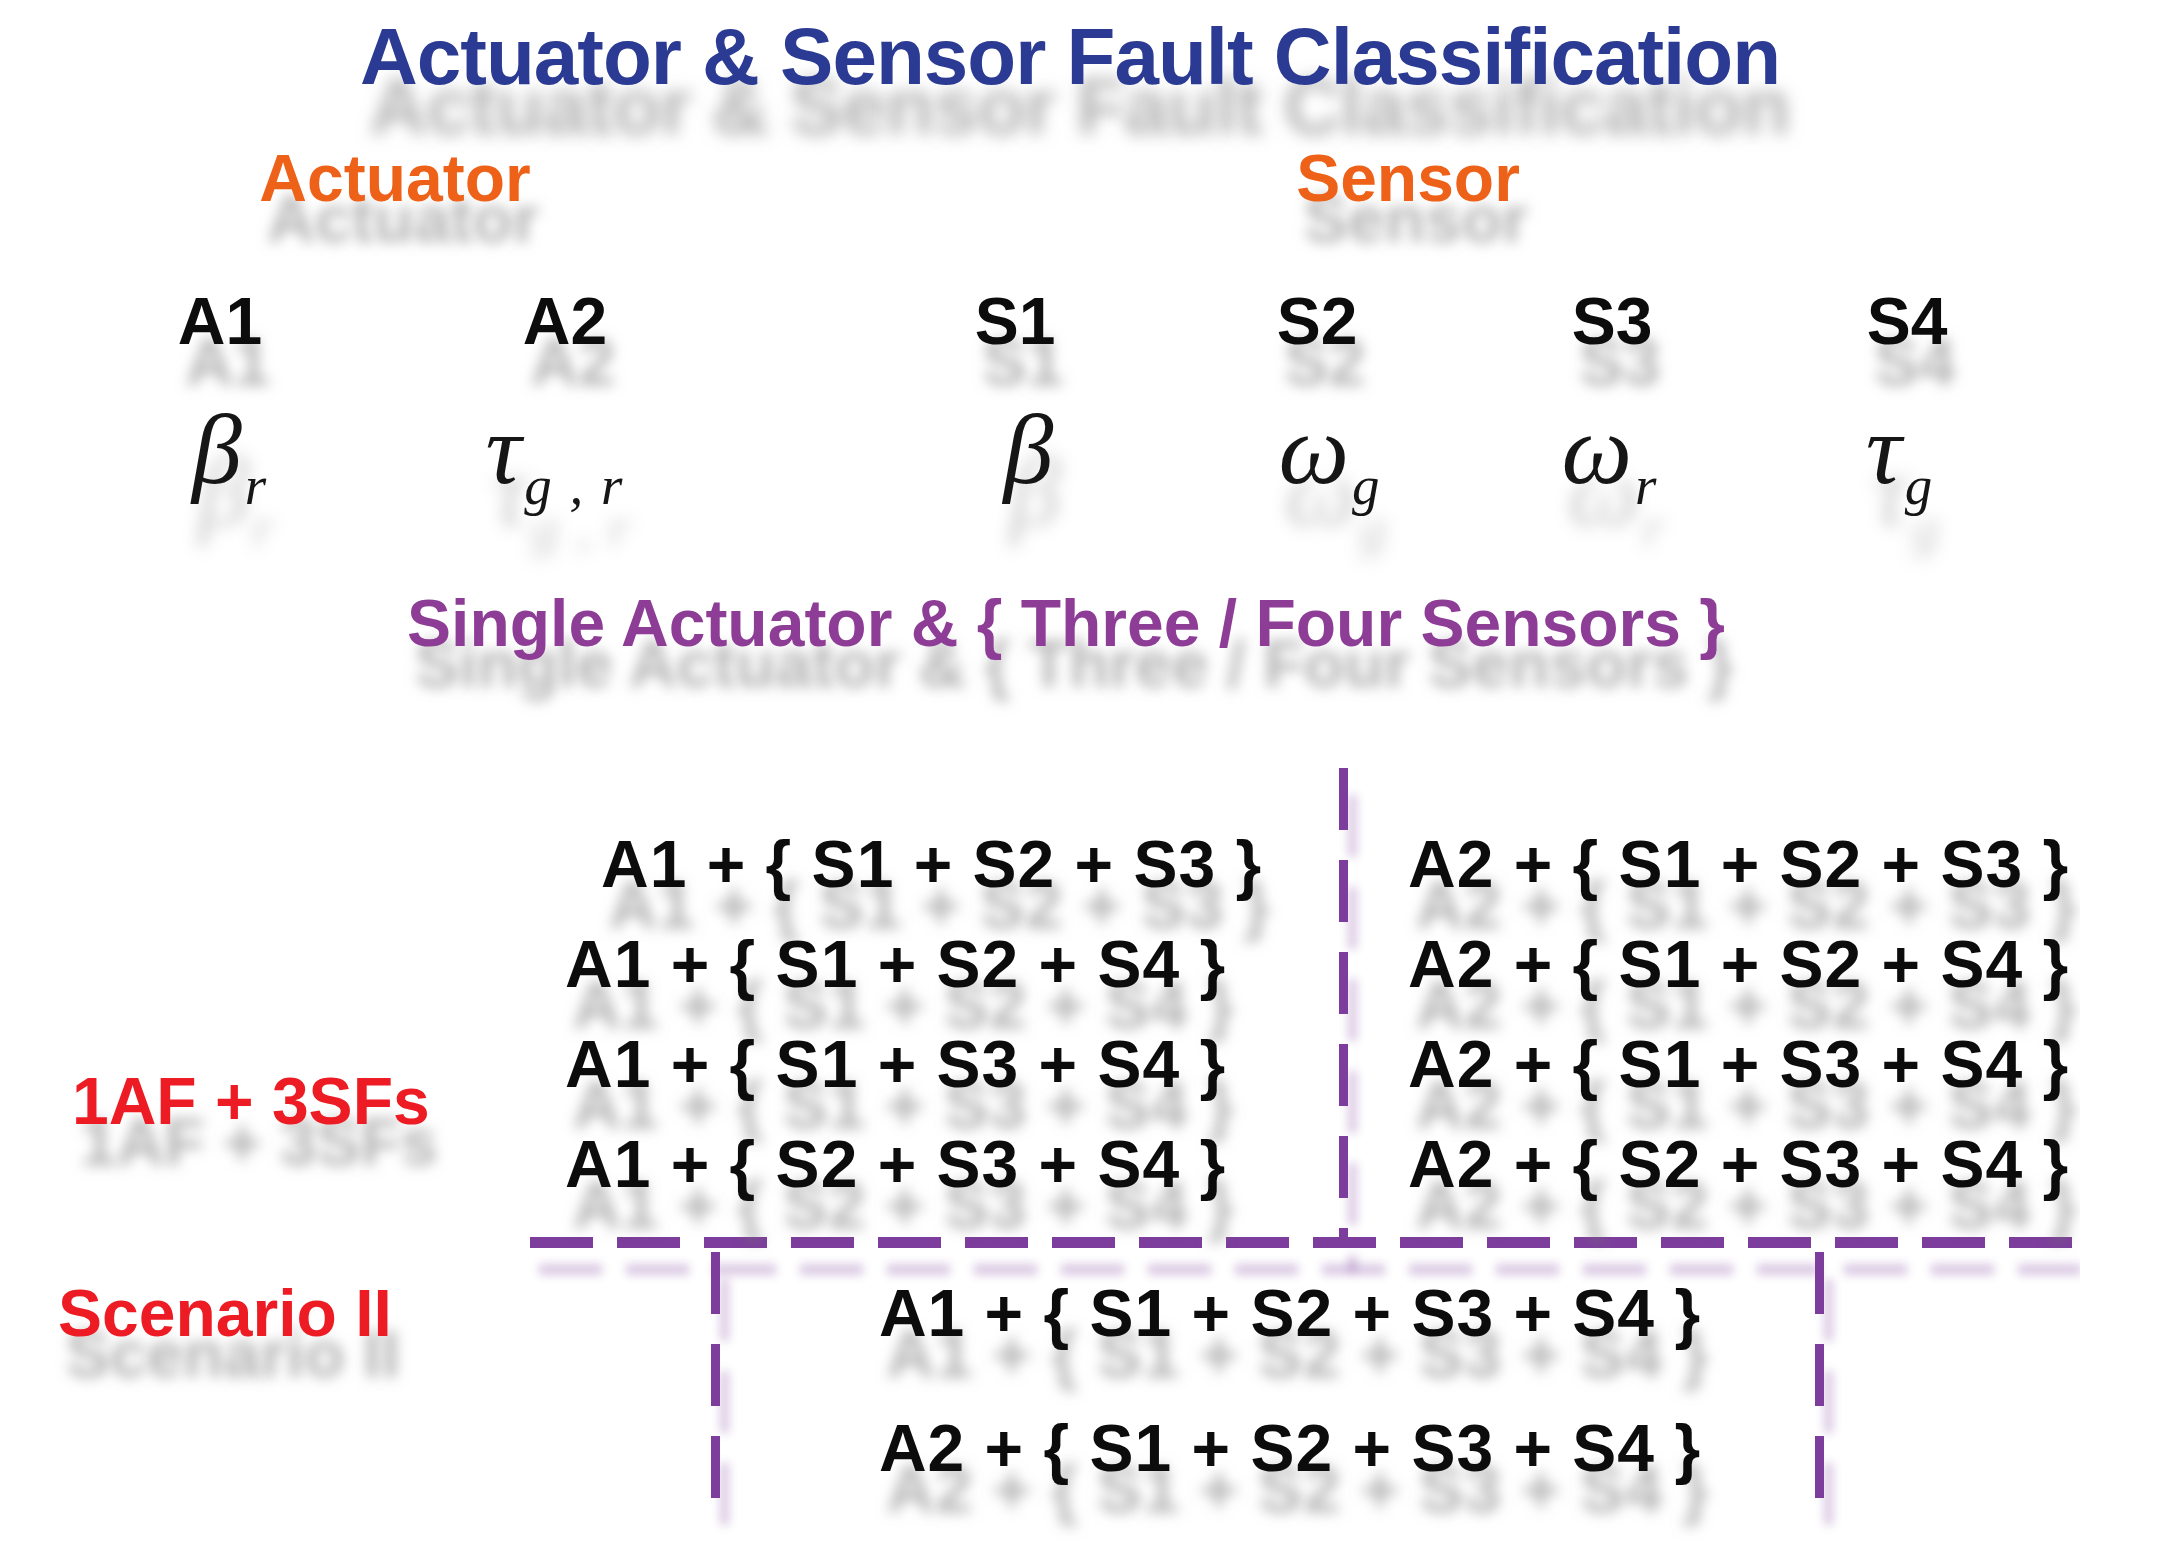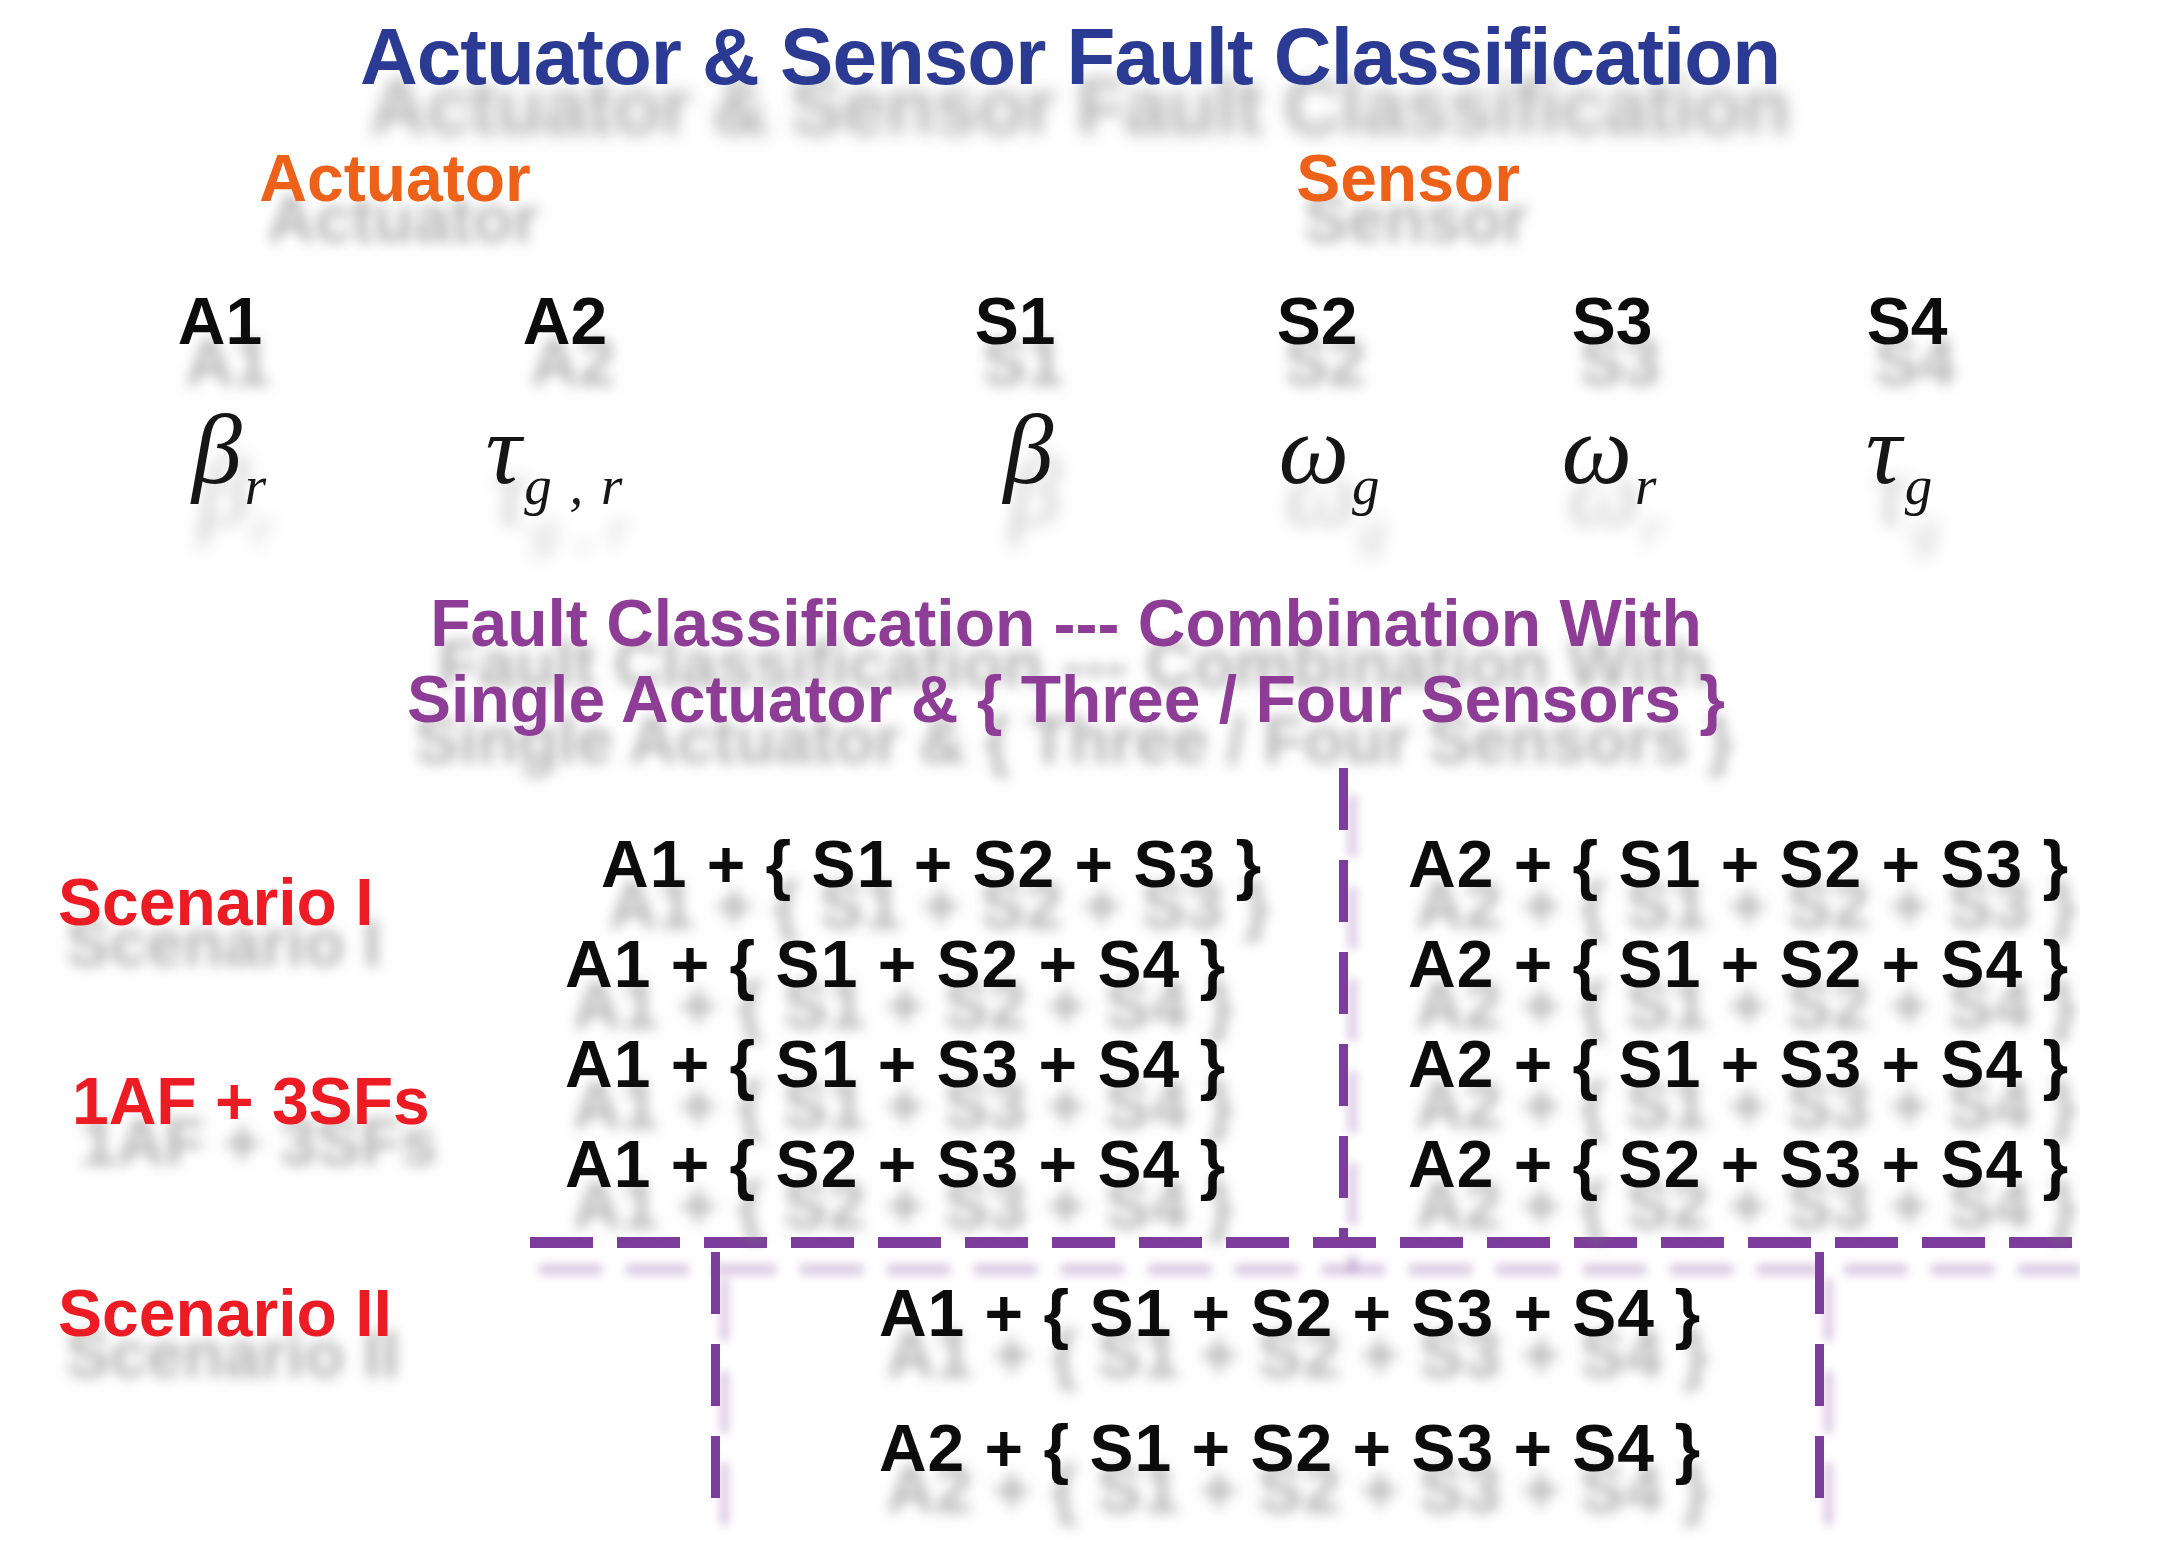--- a/index.html
+++ b/index.html
@@ -75,34 +75,32 @@
     <span>ω</span><span class="sub">g</span>
   </div>
   <div class="col-sym" style="left:1610px">
     <span>ω</span><span class="sub">r</span>
   </div>
   <div class="col-sym" style="left:1900px">
     <span>τ</span><span class="sub">g</span>
   </div>
 
   <div class="txt shadowed heading">
-    <div>Fault Classification --- Combination With</div>
     <div>Single Actuator &amp; { Three / Four Sensors }</div>
   </div>
 
   <div class="vdash v-main ghost"></div>
   <div class="hdash h-main ghost"></div>
   <div class="vdash v-left ghost"></div>
   <div class="vdash v-right ghost"></div>
   <div class="vdash v-main"></div>
   <div class="hdash h-main"></div>
   <div class="vdash v-left"></div>
   <div class="vdash v-right"></div>
 
-  <div class="txt shadowed scenario-label" style="left:58px; top:864px;">Scenario I</div>
   <div class="txt shadowed scenario-label" style="left:72px; top:1063px;">1AF + 3SFs</div>
 
   <div class="txt shadowed combo" style="left:565px; top:826px;margin-left:36px;">A1 + { S1 + S2 + S3 }</div>
   <div class="txt shadowed combo" style="left:565px; top:926px;">A1 + { S1 + S2 + S4 }</div>
   <div class="txt shadowed combo" style="left:565px; top:1026px;">A1 + { S1 + S3 + S4 }</div>
   <div class="txt shadowed combo" style="left:565px; top:1126px;">A1 + { S2 + S3 + S4 }</div>
 
   <div class="txt shadowed combo" style="left:1408px; top:826px;">A2 + { S1 + S2 + S3 }</div>
   <div class="txt shadowed combo" style="left:1408px; top:926px;">A2 + { S1 + S2 + S4 }</div>
   <div class="txt shadowed combo" style="left:1408px; top:1026px;">A2 + { S1 + S3 + S4 }</div>

